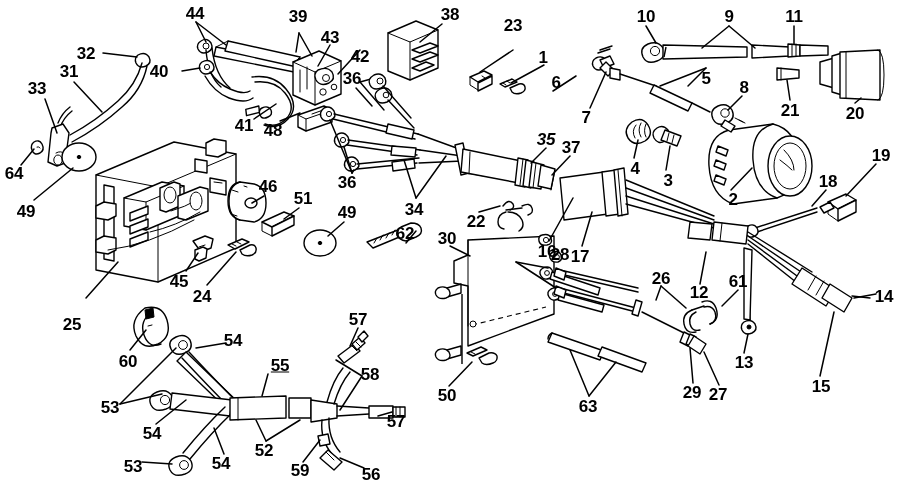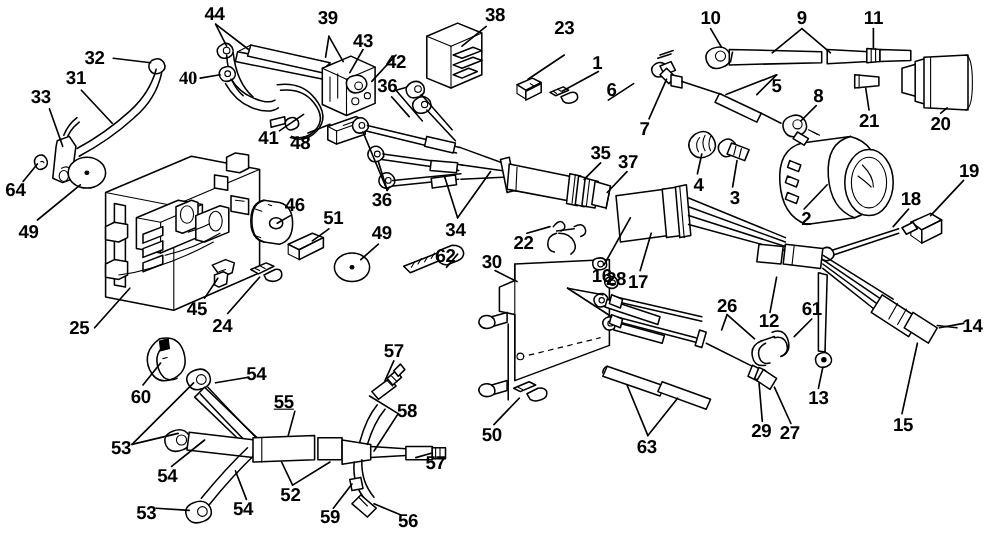--- a/index.html
+++ b/index.html
@@ -556,55 +556,55 @@
       <div class="callout" style="left: 821px; top: 386px;">15</div>
       <div class="callout" style="left: 547px; top: 251px;">16</div>
       <div class="callout" style="left: 580px; top: 256px;">17</div>
       <div class="callout" style="left: 828px; top: 181px;">18</div>
       <div class="callout" style="left: 881px; top: 155px;">19</div>
       <div class="callout" style="left: 855px; top: 113px;">20</div>
       <div class="callout" style="left: 790px; top: 110px;">21</div>
       <div class="callout" style="left: 476px; top: 221px;">22</div>
       <div class="callout" style="left: 513px; top: 25px;">23</div>
       <div class="callout" style="left: 202px; top: 296px;">24</div>
-      <div class="callout" style="left: 72px; top: 298px; text-align: center;">25</div>
+      <div class="callout" style="left: 72px; top: 324px; text-align: center;">25</div>
       <div class="callout" style="left: 661px; top: 278px;">26</div>
       <div class="callout" style="left: 718px; top: 394px;">27</div>
       <div class="callout" style="left: 514px; top: 254px; margin-left: 46px;">28</div>
       <div class="callout" style="left: 692px; top: 392px;">29</div>
       <div class="callout" style="left: 447px; top: 238px; text-align: center;">30</div>
       <div class="callout" style="left: 69px; top: 71px;">31</div>
       <div class="callout" style="left: 86px; top: 53px;">32</div>
       <div class="callout" style="left: 37px; top: 88px;">33</div>
       <div class="callout" style="left: 414px; top: 209px;">34</div>
-      <div class="callout" style="left: 546px; top: 139px;">35</div>
+      <div class="callout" style="left: 546px; top: 139px; font-style: italic;">35</div>
       <div class="callout" style="left: 352px; top: 78px;">36</div>
       <div class="callout" style="left: 347px; top: 182px;">36</div>
       <div class="callout" style="left: 571px; top: 147px;">37</div>
       <div class="callout" style="left: 450px; top: 14px;">38</div>
       <div class="callout" style="left: 298px; top: 16px;">39</div>
-      <div class="callout" style="left: 171px; top: 71px; font-family: Liberation Serif, serif;">40</div>
+      <div class="callout" style="left: 159px; top: 71px;">40</div>
       <div class="callout" style="left: 244px; top: 125px;">41</div>
       <div class="callout" style="left: 360px; top: 56px;">42</div>
       <div class="callout" style="left: 330px; top: 37px;">43</div>
       <div class="callout" style="left: 195px; top: 13px;">44</div>
       <div class="callout" style="left: 179px; top: 281px;">45</div>
       <div class="callout" style="left: 268px; top: 186px;">46</div>
       <div class="callout" style="left: 273px; top: 130px;">48</div>
       <div class="callout" style="left: 26px; top: 211px;">49</div>
       <div class="callout" style="left: 347px; top: 212px;">49</div>
       <div class="callout" style="left: 447px; top: 395px;">50</div>
       <div class="callout" style="left: 303px; top: 198px;">51</div>
       <div class="callout" style="left: 264px; top: 450px;">52</div>
       <div class="callout" style="left: 110px; top: 407px;">53</div>
       <div class="callout" style="left: 133px; top: 466px;">53</div>
       <div class="callout" style="left: 233px; top: 340px;">54</div>
       <div class="callout" style="left: 152px; top: 433px;">54</div>
       <div class="callout" style="left: 221px; top: 463px;">54</div>
-      <div class="callout" style="left: 258px; top: 365px; text-decoration: underline;">55</div>
+      <div class="callout" style="left: 280px; top: 365px; text-decoration: underline;">55</div>
       <div class="callout" style="left: 371px; top: 474px;">56</div>
       <div class="callout" style="left: 358px; top: 319px;">57</div>
       <div class="callout" style="left: 396px; top: 421px;">57</div>
       <div class="callout" style="left: 370px; top: 374px;">58</div>
       <div class="callout" style="left: 300px; top: 470px;">59</div>
       <div class="callout" style="left: 128px; top: 361px;">60</div>
       <div class="callout" style="left: 738px; top: 281px;">61</div>
       <div class="callout" style="left: 405px; top: 233px;">62</div>
       <div class="callout" style="left: 588px; top: 406px;">63</div>
       <div class="callout" style="left: 14px; top: 173px;">64</div>

